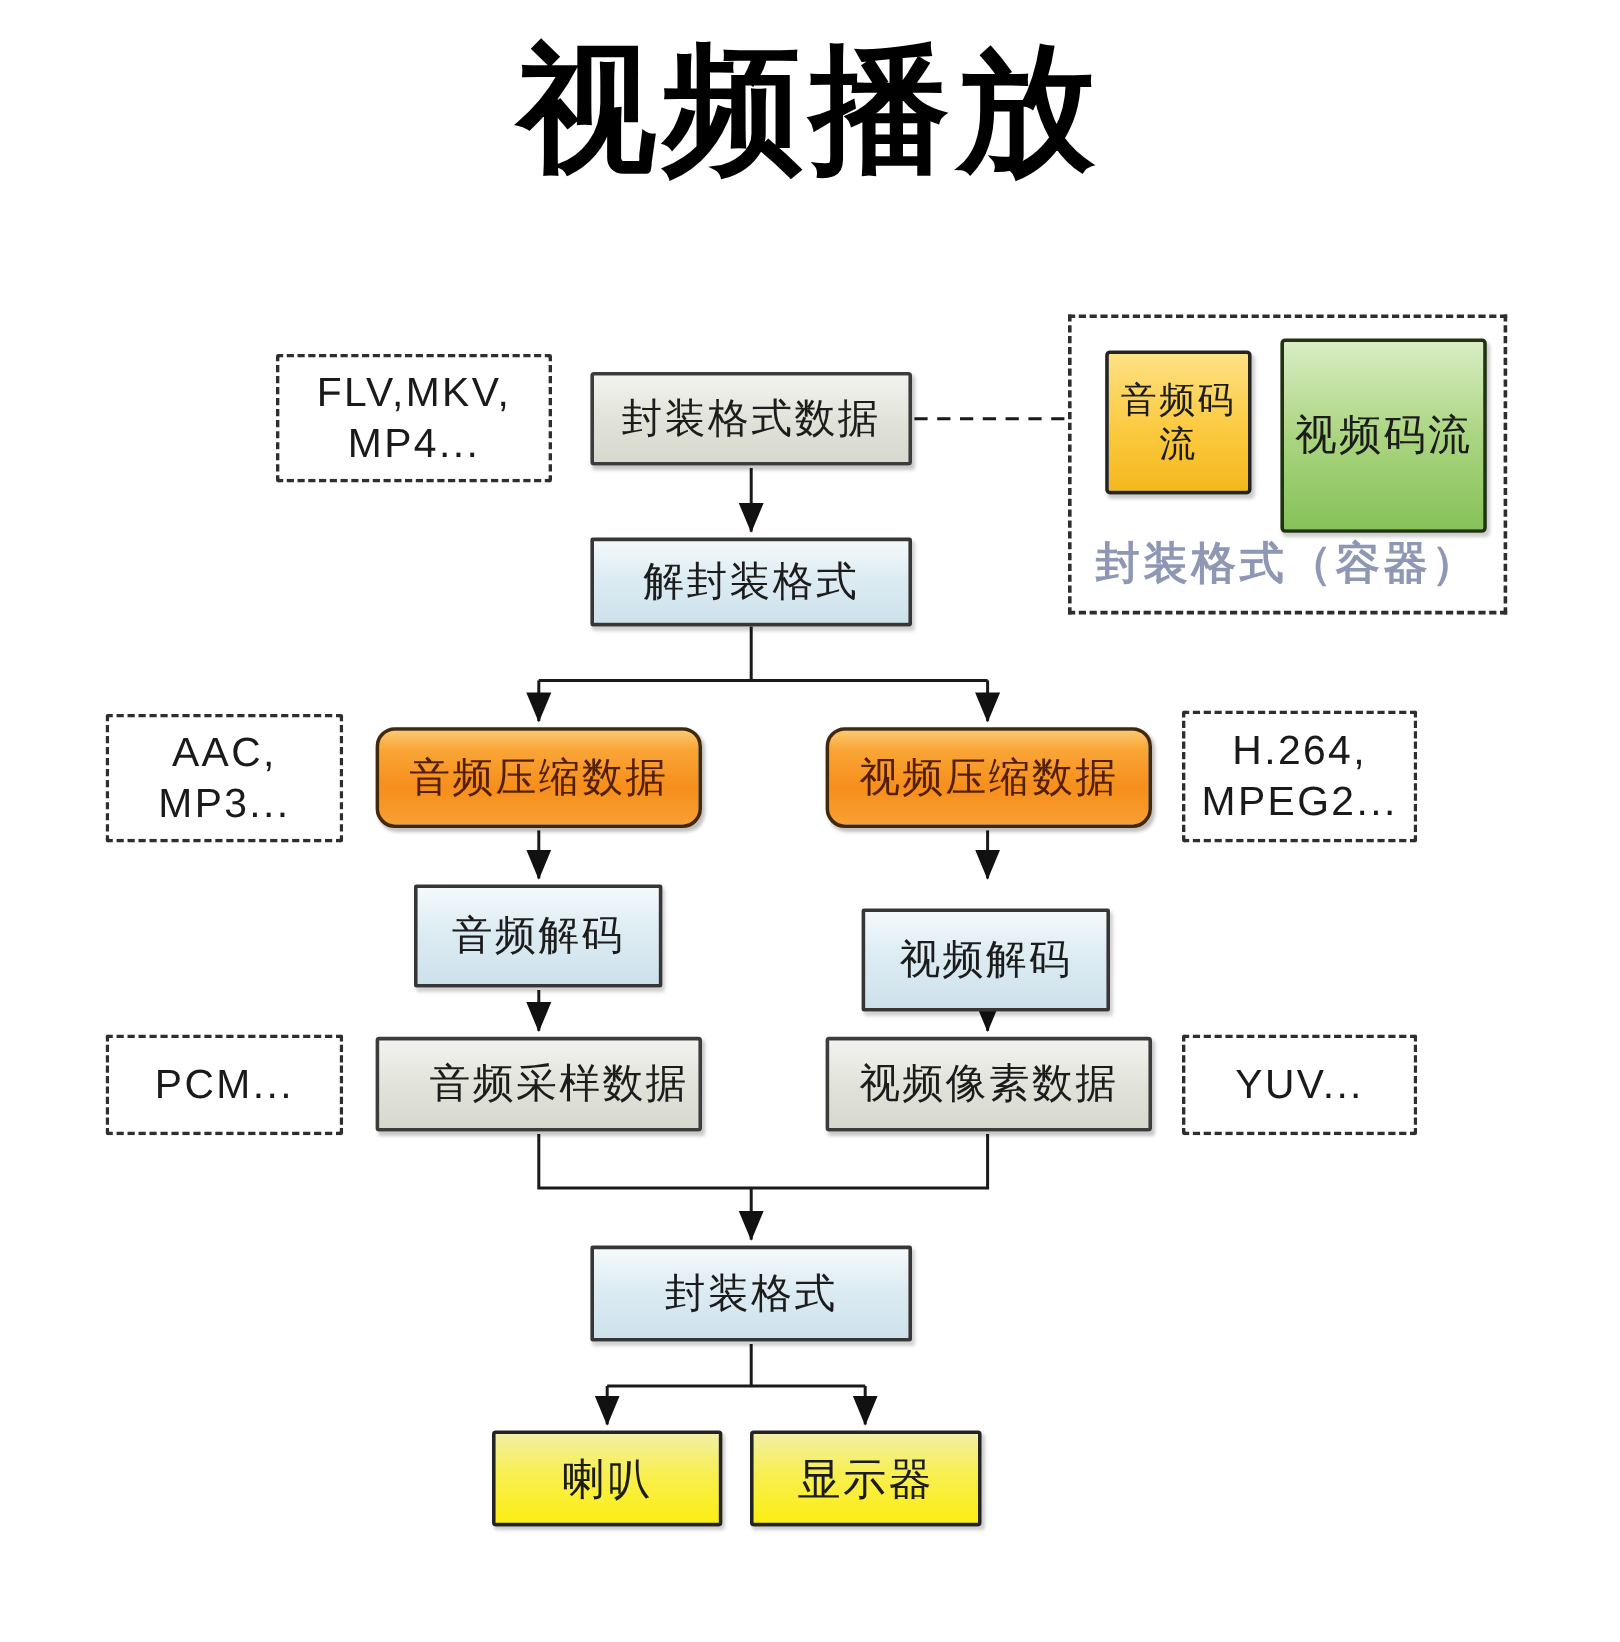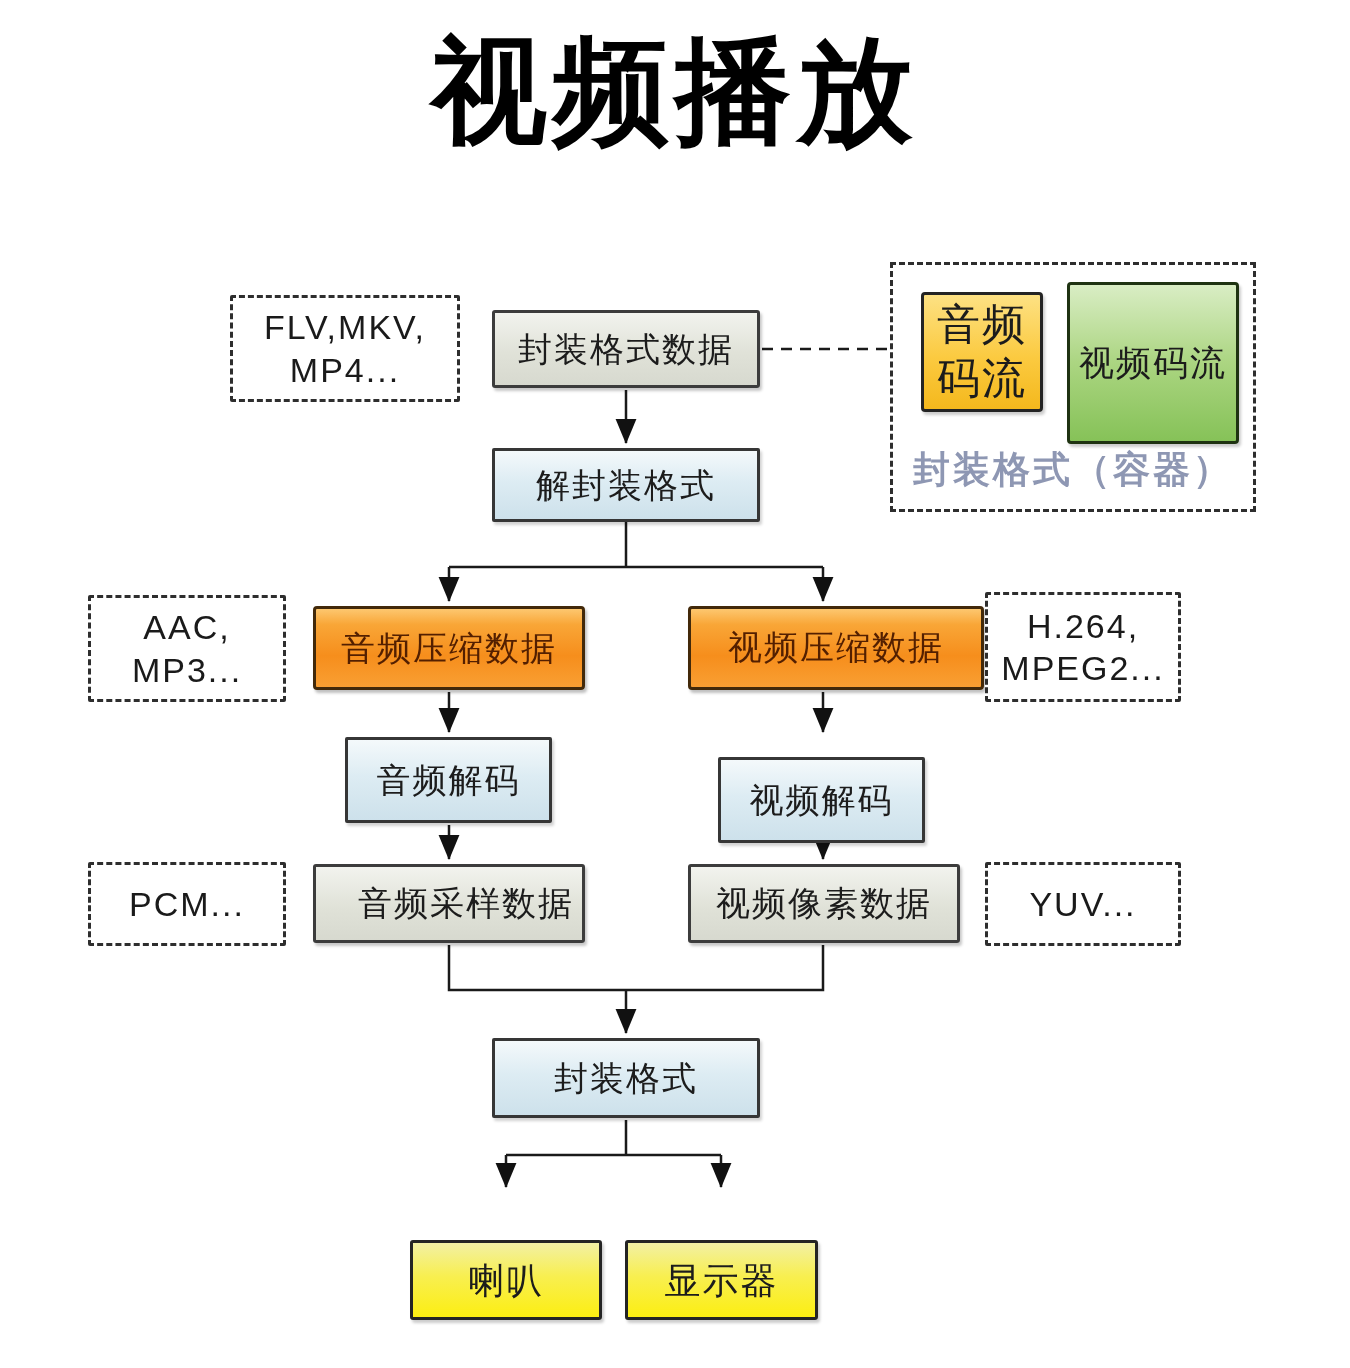--- a/index.html
+++ b/index.html
@@ -26,39 +26,38 @@
     border:3px solid #3c3c3c; border-radius:3px;
     box-shadow:2px 3px 3px rgba(0,0,0,0.22);
   }
   .blue {
     background:linear-gradient(180deg,#f4f9fb 0%,#ddecf3 45%,#cde1eb 100%);
     border:3px solid #363636; border-radius:2px;
     box-shadow:2px 3px 3px rgba(0,0,0,0.18);
   }
   .orange {
     background:linear-gradient(180deg,#fdc76f 0%,#f9a637 20%,#f68e1c 60%,#f99f33 100%);
-    border:3px solid #42290a; border-radius:4px;
+    border:3px solid #42290a; border-radius:16px;
     color:#531f00; box-shadow:2px 3px 3px rgba(0,0,0,0.25);
   }
   .ystream {
     background:linear-gradient(180deg,#fde halcyon);
     background:linear-gradient(180deg,#fde183 0%,#fbca40 55%,#f4b81d 100%);
-    border:3px solid #242424; border-radius:4px; font-size:43px;
+    border:3px solid #242424; border-radius:4px; font-size:30px;
     box-shadow:2px 3px 3px rgba(0,0,0,0.2);
   }
   .gstream {
     background:linear-gradient(180deg,#d9edc4 0%,#abd581 50%,#86c258 100%);
     border:3px solid #1f3312; border-radius:4px; font-size:35px;
     box-shadow:2px 3px 3px rgba(0,0,0,0.2);
   }
   .yellow {
     background:linear-gradient(180deg,#f2f0a4 0%,#f8ef50 45%,#fcee12 100%);
     border:3px solid #242424; border-radius:3px; font-size:36px;
     box-shadow:2px 3px 3px rgba(0,0,0,0.2);
-    margin-top:48px;
   }
   .dashed {
     border:3px dashed #2e2e2e; background:#ffffff; border-radius:2px;
     color:#1a1a1a;
   }
   .container-box {
     position:absolute; box-sizing:border-box;
     border:3px dashed #2e2e2e; background:#ffffff;
   }
   .caption {
@@ -116,21 +115,21 @@
     <div class="caption">封装格式（容器）</div>
   </div>
 
   <div class="node blue" style="left:492px; top:448px; width:268px; height:74px;">解封装格式</div>
 
   <div class="node dashed" style="left:88px; top:595px; width:198px; height:107px;">AAC,
 MP3...</div>
 
   <div class="node orange" style="left:313px; top:606px; width:272px; height:84px;">音频压缩数据</div>
 
-  <div class="node orange" style="left:688px; top:606px; width:296px; height:84px;font-family:Liberation Serif, serif;">视频压缩数据</div>
+  <div class="node orange" style="left:688px; top:606px; width:272px; height:84px;">视频压缩数据</div>
 
   <div class="node dashed" style="left:985px; top:592px; width:196px; height:110px;">H.264,
 MPEG2...</div>
 
   <div class="node blue" style="left:345px; top:737px; width:207px; height:86px;">音频解码</div>
 
   <div class="node blue" style="left:718px; top:737px; width:207px; height:86px;margin-top:20px;">视频解码</div>
 
   <div class="node dashed" style="left:88px; top:862px; width:198px; height:84px;">PCM...</div>
 

